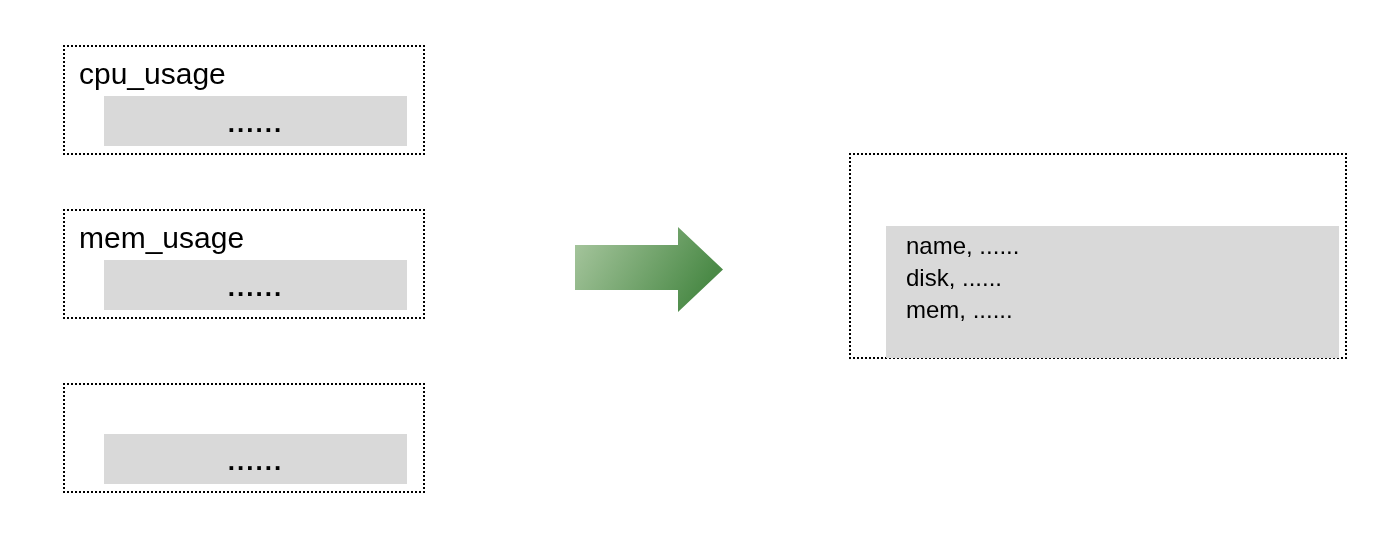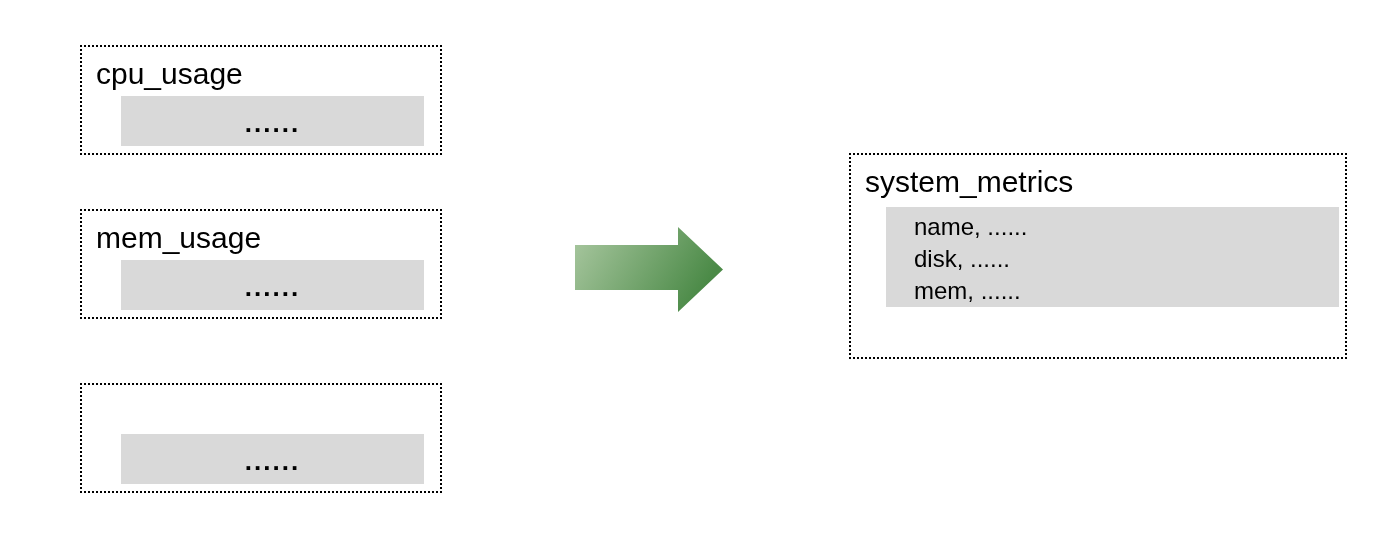--- a/index.html
+++ b/index.html
@@ -15,21 +15,21 @@
     background: var(--bg, #ffffff);
     overflow: hidden;
   }
   .table-box {
     position: absolute;
     box-sizing: border-box;
     border: 2px dotted var(--border, #000000);
     background: #ffffff;
   }
   .source-box {
-    left: 80px;
+    left: 63px;
     width: 362px;
     height: 110px;
   }
   .box-title {
     position: absolute;
     left: 14px;
     top: 10px;
     font-size: 30px;
     line-height: 34px;
     color: #000000;
@@ -55,26 +55,26 @@
   }
   .result-box {
     left: 849px;
     top: 153px;
     width: 498px;
     height: 206px;
   }
   .result-panel {
     position: absolute;
     left: 35px;
-    top: 52px;
+    top: 71px;
     width: 453px;
-    height: 100px;
+    height: 132px;
     background: var(--panel-fill, #d9d9d9);
     box-sizing: border-box;
-    padding: 4px 0 0 28px;
+    padding: 4px 0 0 20px;
   }
   .field-row {
     font-size: 24px;
     line-height: 32px;
     color: #000000;
     white-space: nowrap;
   }
   .arrow-wrap {
     position: absolute;
     left: 575px;
@@ -115,21 +115,20 @@
         <linearGradient id="arrowGrad" x1="0" y1="0" x2="1" y2="0.35">
           <stop id="arrow-grad-start" offset="0" stop-color="#aac8a1"></stop>
           <stop id="arrow-grad-end" offset="1" stop-color="#4b8a47"></stop>
         </linearGradient>
       </defs>
       <polygon points="0,18 103,18 103,0 148,42.5 103,85 103,63 0,63" fill="url(#arrowGrad)"></polygon>
     </svg>
   </div>
 
   <div class="table-box result-box">
-    <div class="box-title">system_metrics</div>
     <div class="result-panel">
       <div class="field-row">name, ......</div>
       <div class="field-row">disk, ......</div>
       <div class="field-row">mem, ......</div>
     </div>
   </div>
 
 </div>
 
 </body></html>

